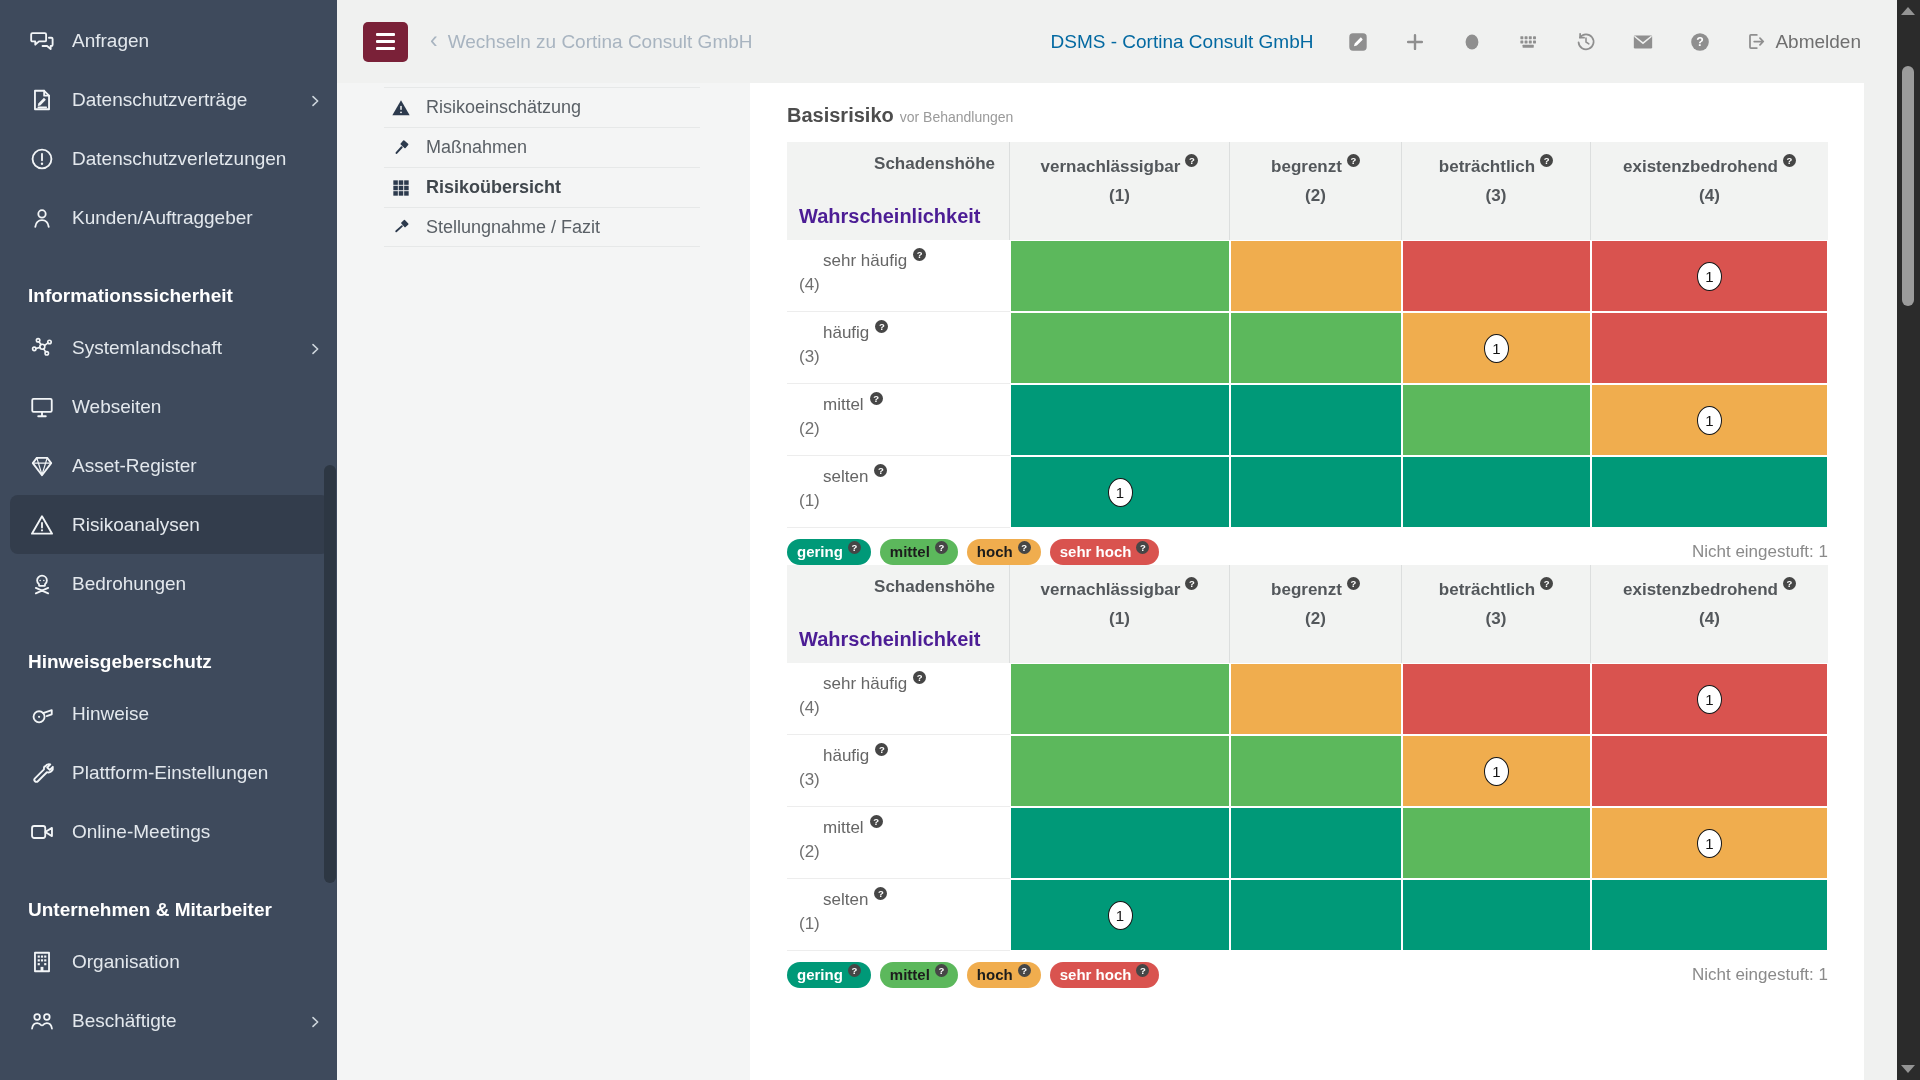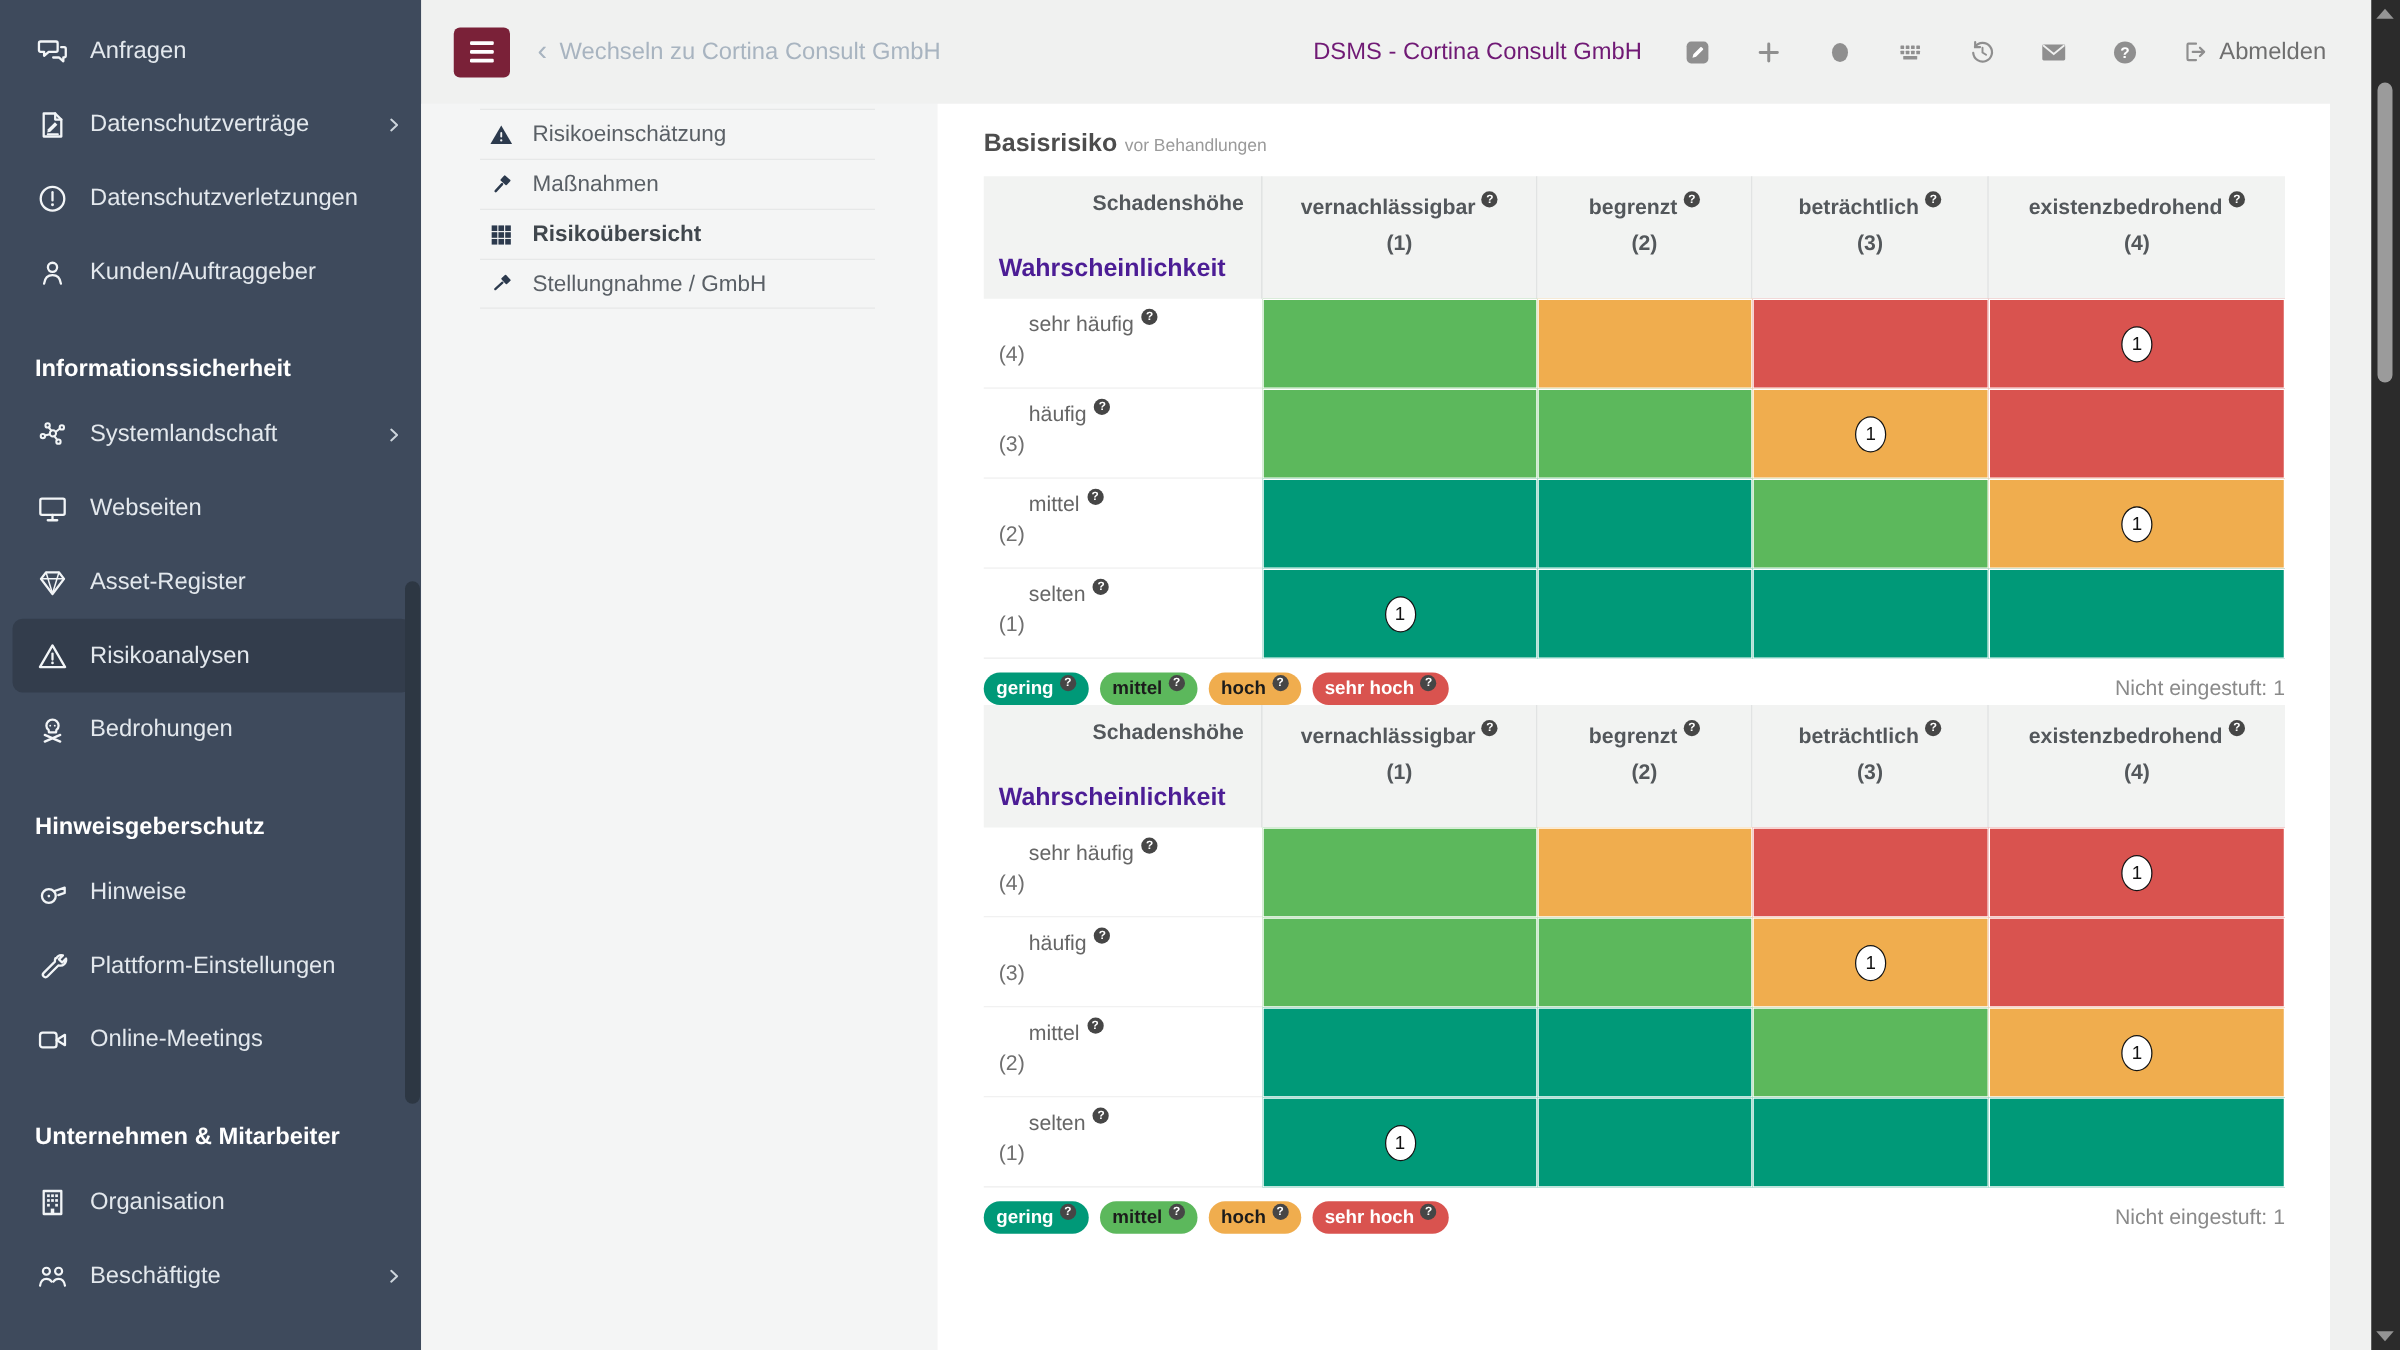--- a/index.html
+++ b/index.html
@@ -21,21 +21,21 @@
 
   
   .rightarea { position:absolute; left:337px; top:0; right:0; bottom:0; background:#f0f1f0; }
 
   .topbar { height:83px; display:flex; align-items:center; padding:0 59px 0 26px; }
   .hamb { width:45px; height:40px; border-radius:5px; background:#7a2138; border:none; display:flex; flex-direction:column; justify-content:center; align-items:center; gap:4px; cursor:pointer; flex:none; }
   .hamb span { width:19px; height:3px; background:#fff; border-radius:1px; }
   .crumb { display:flex; align-items:center; gap:10px; margin-left:22px; color:#a8b4c0; font-size:19px; cursor:pointer; white-space:nowrap; }
   .crumb .bc-chev { font-size:23px; line-height:1; transform:translateY(-1px); }
   .tb-right { margin-left:auto; display:flex; align-items:center; gap:33px; color:#8f8f8f; }
-  .tb-title { font-size:19px; color:#701a75; white-space:nowrap; }
+  .tb-title { font-size:19px; color:#0369a1; white-space:nowrap; }
   .tb-icon { width:24px; height:24px; display:flex; align-items:center; justify-content:center; cursor:pointer; color:#8f8f8f; background:none; border:none; padding:0; }
   .tb-icon svg { width:22px; height:22px; }
   .logout { display:flex; align-items:center; gap:9px; font-size:19px; color:#6f6f6f; cursor:pointer; white-space:nowrap; }
   .logout svg { width:21px; height:21px; color:#8f8f8f; }
 
   
   .subpanel { position:absolute; left:0; top:83px; width:413px; bottom:0; background:#f4f5f5; }
   .subnav { margin:4px 0 0 47px; width:316px; }
   .sub-item { height:40px; display:flex; align-items:center; gap:15px; border-top:1px solid #e6e8e8; padding-left:7px; font-size:18px; color:#5a6066; cursor:pointer; }
   .sub-item:last-child { border-bottom:1px solid #e6e8e8; }
@@ -366,21 +366,21 @@
           </div>
           <div class="sub-item">
             <span class="ico">
               <svg viewBox="0 0 24 24" fill="currentColor">
                 <g transform="rotate(48 12 12)">
                   <rect x="8.2" y="2.8" width="7.6" height="6.2" rx="1"></rect>
                   <rect x="10.9" y="9.4" width="2.2" height="11.4" rx="1.1"></rect>
                 </g>
               </svg>
             </span>
-            <span class="lbl">Stellungnahme / GmbH</span>
+            <span class="lbl">Stellungnahme / Fazit</span>
           </div>
         </nav>
     </div>
 
     <div class="mainpanel">
       <div class="content">
         <section class="msec msec1">
           <h2 class="mtitle">
             <span>Basisrisiko</span><span class="sub">vor Behandlungen</span>
           </h2>

